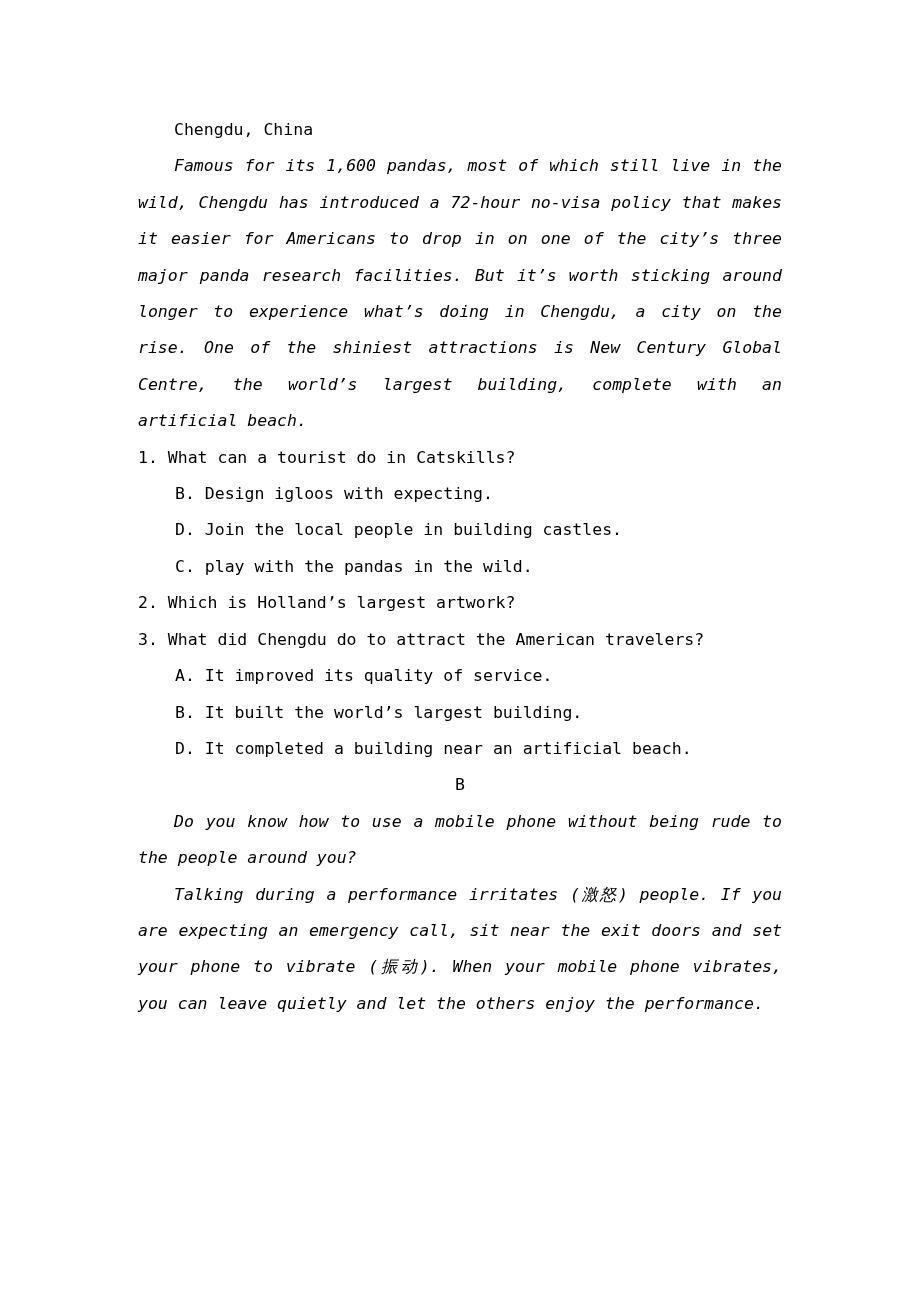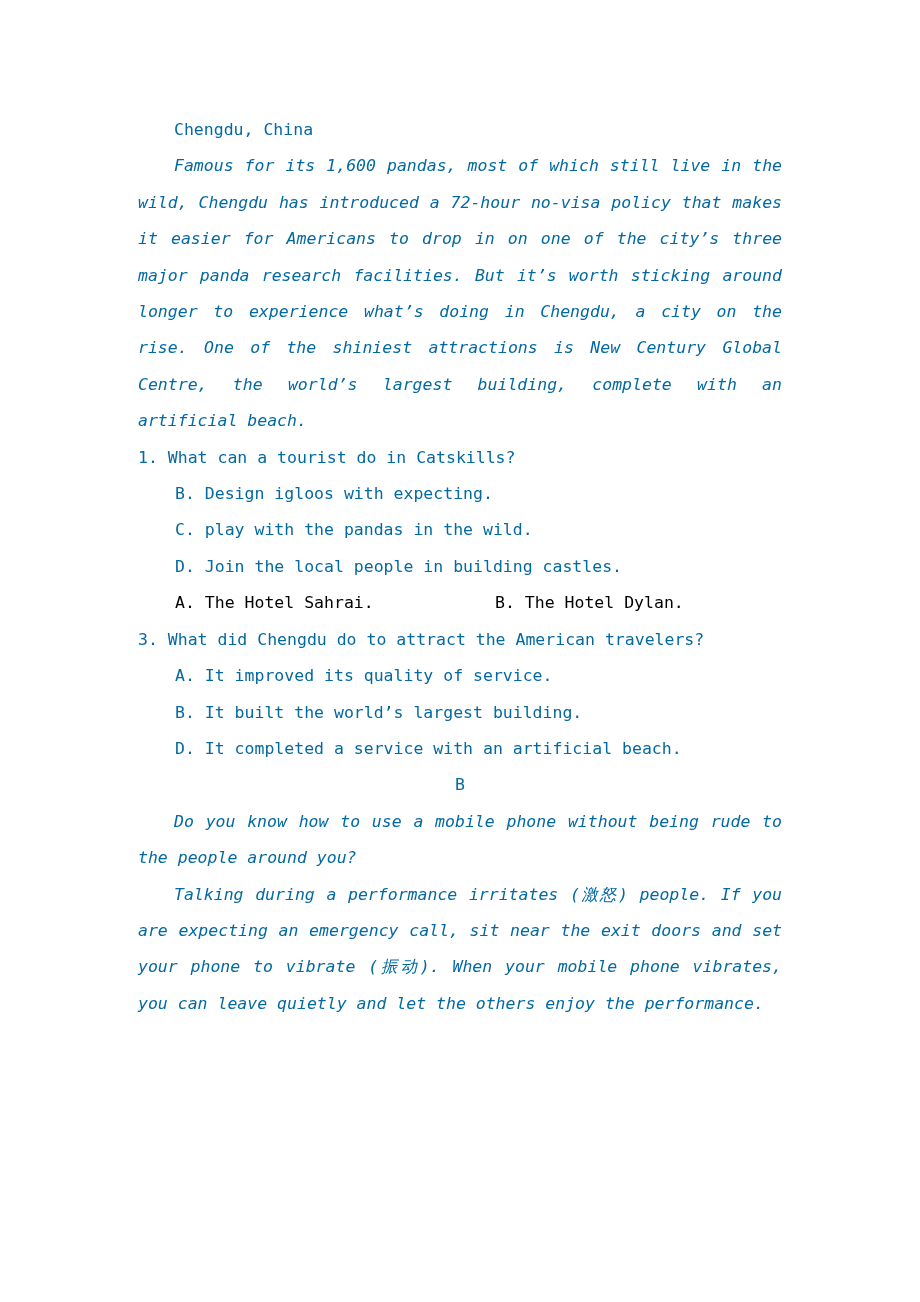--- a/index.html
+++ b/index.html
@@ -18,21 +18,21 @@
     box-sizing: border-box;
     width: 920px;
     min-height: 1302px;
     padding: 112px 138px 40px 138px;
     background: #ffffff;
   }
   .line {
     margin: 0;
     font-size: 16.5px;
     line-height: 36.4px;
-    color: #0369a1;
+    color: #000000;
     white-space: normal;
   }
   .just {
     text-align: justify;
     font-style: italic;
   }
   .indent {
     text-indent: 36px;
   }
   .stem {
@@ -64,35 +64,32 @@
 <body>
 
 <div class="page">
 
   <p class="line indent">Chengdu, China</p>
   <p class="line indent just">Famous for its 1,600 pandas, most of which still live in the wild, Chengdu has introduced a 72-hour no-visa policy that makes it easier for Americans to drop in on one of the city’s three major panda research facilities. But it’s worth sticking around longer to experience what’s doing in Chengdu, a city on the rise. One of the shiniest attractions is New Century Global Centre, the world’s largest building, complete with an artificial beach.</p>
 
   <div>
     <p class="line stem">1. What can a tourist do in Catskills?</p>
     <p class="line opt">B. Design igloos with expecting.</p>
+    <p class="line opt">D. Join the local people in building castles.</p>
     <p class="line opt">C. play with the pandas in the wild.</p>
-    <p class="line opt">D. Join the local people in building castles.</p>
   </div>
 
   <div>
-    <div class="opt-row">
-      <span class="opt-col-left">A. The Hotel Sahrai.</span>
-      <span class="opt-col-right">B. The Hotel Dylan.</span>
-    </div>
+    <p class="line stem">2. Which is Holland’s largest artwork?</p>
   </div>
 
   <div>
     <p class="line stem">3. What did Chengdu do to attract the American travelers?</p>
     <p class="line opt">A. It improved its quality of service.</p>
     <p class="line opt">B. It built the world’s largest building.</p>
-    <p class="line opt">D. It completed a service with an artificial beach.</p>
+    <p class="line opt">D. It completed a building near an artificial beach.</p>
   </div>
 
   <p class="line center">B</p>
   <p class="line indent just">Do you know how to use a mobile phone without being rude to the people around you?</p>
   <p class="line indent just">Talking during a performance irritates (激怒) people. If you are expecting an emergency call, sit near the exit doors and set your phone to vibrate (振动). When your mobile phone vibrates, you can leave quietly and let the others enjoy the performance.</p>
 
 </div>
 
 </body></html>

